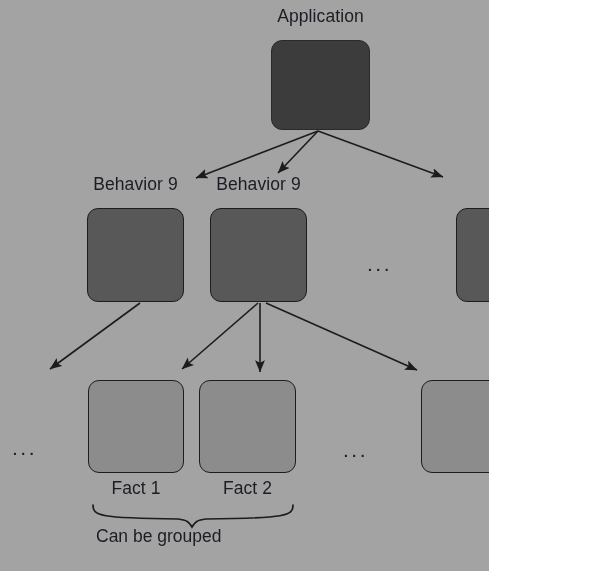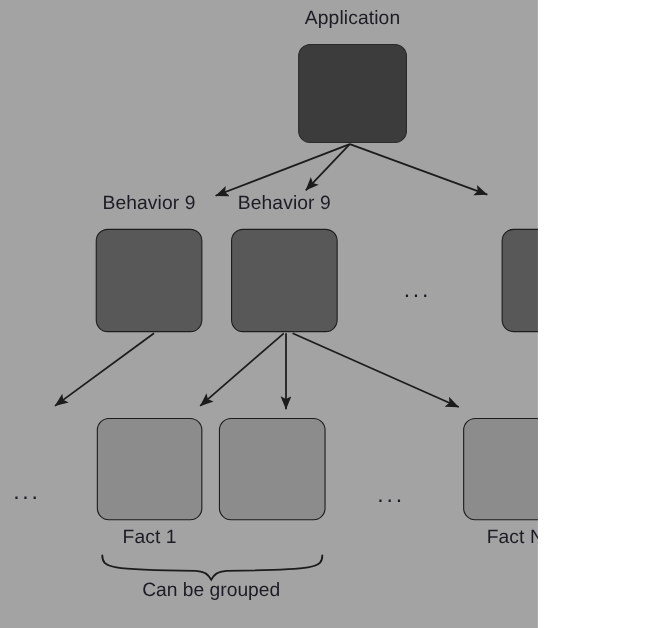--- a/index.html
+++ b/index.html
@@ -56,21 +56,20 @@
     font-size: 21px;
     color: #1c1c24;
     letter-spacing: 2.5px;
     white-space: nowrap;
   }
   .group-caption {
     position: absolute;
     font-size: 17.5px;
     color: #1c1c24;
     white-space: nowrap;
-    text-align: center;
   }
 </style>
 </head>
 <body>
 
 <div id="diagram-root">
 
   <svg id="edges" viewBox="0 0 603 571" width="603" height="571" xmlns="http://www.w3.org/2000/svg">
     <defs>
       <marker id="arrowhead" markerWidth="9" markerHeight="9" refX="7.4" refY="3.1" orient="auto" markerUnits="strokeWidth">
@@ -98,23 +97,23 @@
 
   <div class="node-label" style="left: 200px; top: 174px; width: 117px;">Behavior 9</div>
   <div class="node node-behavior" style="left: 210px; top: 208px; width: 97px; height: 94px;"></div>
 
   <div class="node node-behavior" style="left: 456px; top: 208px; width: 96px; height: 94px;"></div>
 
   <div class="node node-fact" style="left: 88px; top: 380px; width: 96px; height: 93px;"></div>
   <div class="node-label" style="left: 78px; top: 478px; width: 116px; text-align: center;">Fact 1</div>
 
   <div class="node node-fact" style="left: 199px; top: 380px; width: 97px; height: 93px;"></div>
+  <div class="node-label" style="left: 189px; top: 478px; width: 117px;">Fact 2</div>
 
   <div class="node node-fact" style="left: 421px; top: 380px; width: 95px; height: 93px;"></div>
-  <div class="node-label" style="left: 411px; top: 478px; width: 115px;">Fact N</div>
 
   <div class="ellipsis" style="left: 367px; top: 252px;">...</div>
   <div class="ellipsis" style="left: 12px; top: 436px;">...</div>
   <div class="ellipsis" style="left: 343px; top: 438px;">...</div>
   <div class="ellipsis" style="left: 566px; top: 438px;">...</div>
 
   <div class="group-caption" style="left: 96px; top: 526px; width: 192px;">Can be grouped</div>
 
 </div>
 

